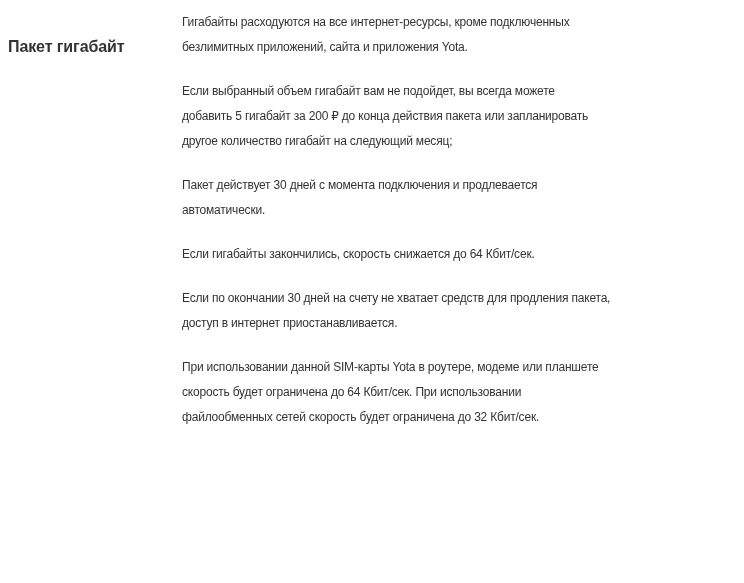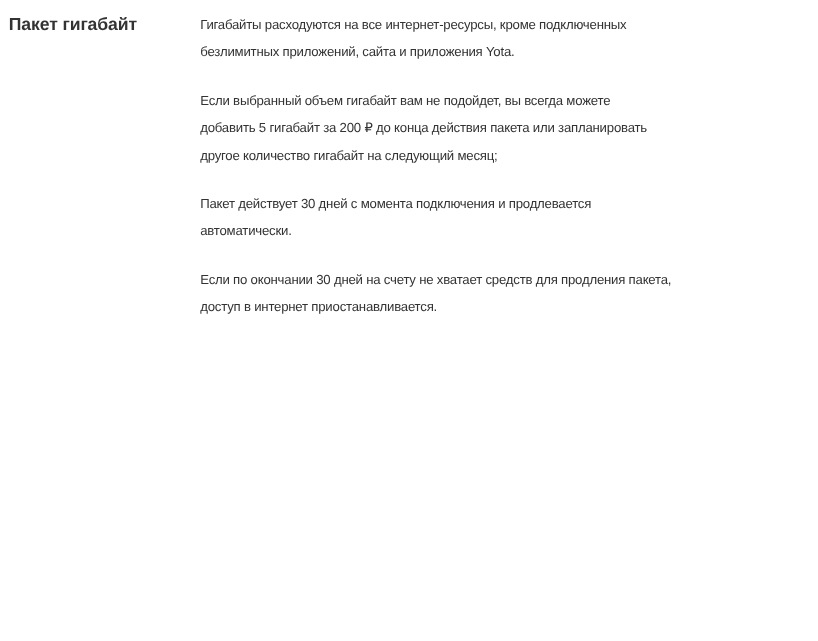--- a/index.html
+++ b/index.html
@@ -22,20 +22,21 @@
   .label-col {
     width: 174px;
     flex: none;
   }
   .row-label {
     font-size: 16px;
     font-weight: bold;
     color: #333333;
     line-height: 25px;
     letter-spacing: -0.1px;
+    margin-top: 24px;
   }
   .content-col {
     flex: 1;
     min-width: 0;
   }
   .block {
     font-size: 12px;
     color: #333333;
     line-height: 25px;
     letter-spacing: -0.2px;
@@ -54,16 +55,20 @@
     <div class="row-label">Пакет гигабайт</div>
   </div>
   <div class="content-col">
     <div class="block">Гигабайты расходуются на все интернет-ресурсы, кроме подключенных
 безлимитных приложений, сайта и приложения Yota.</div>
     <div class="block">Если выбранный объем гигабайт вам не подойдет, вы всегда можете
 добавить 5 гигабайт за 200 ₽ до конца действия пакета или запланировать
 другое количество гигабайт на следующий месяц;</div>
     <div class="block">Пакет действует 30 дней с момента подключения и продлевается
 автоматически.</div>
+    <div class="block">Если гигабайты закончились, скорость снижается до 64 Кбит/сек.</div>
     <div class="block">Если по окончании 30 дней на счету не хватает средств для продления пакета,
 доступ в интернет приостанавливается.</div>
+    <div class="block">При использовании данной SIM-карты Yota в роутере, модеме или планшете
+скорость будет ограничена до 64 Кбит/сек. При использовании
+файлообменных сетей скорость будет ограничена до 32 Кбит/сек.</div>
   </div>
 </div>
 
 </body></html>

